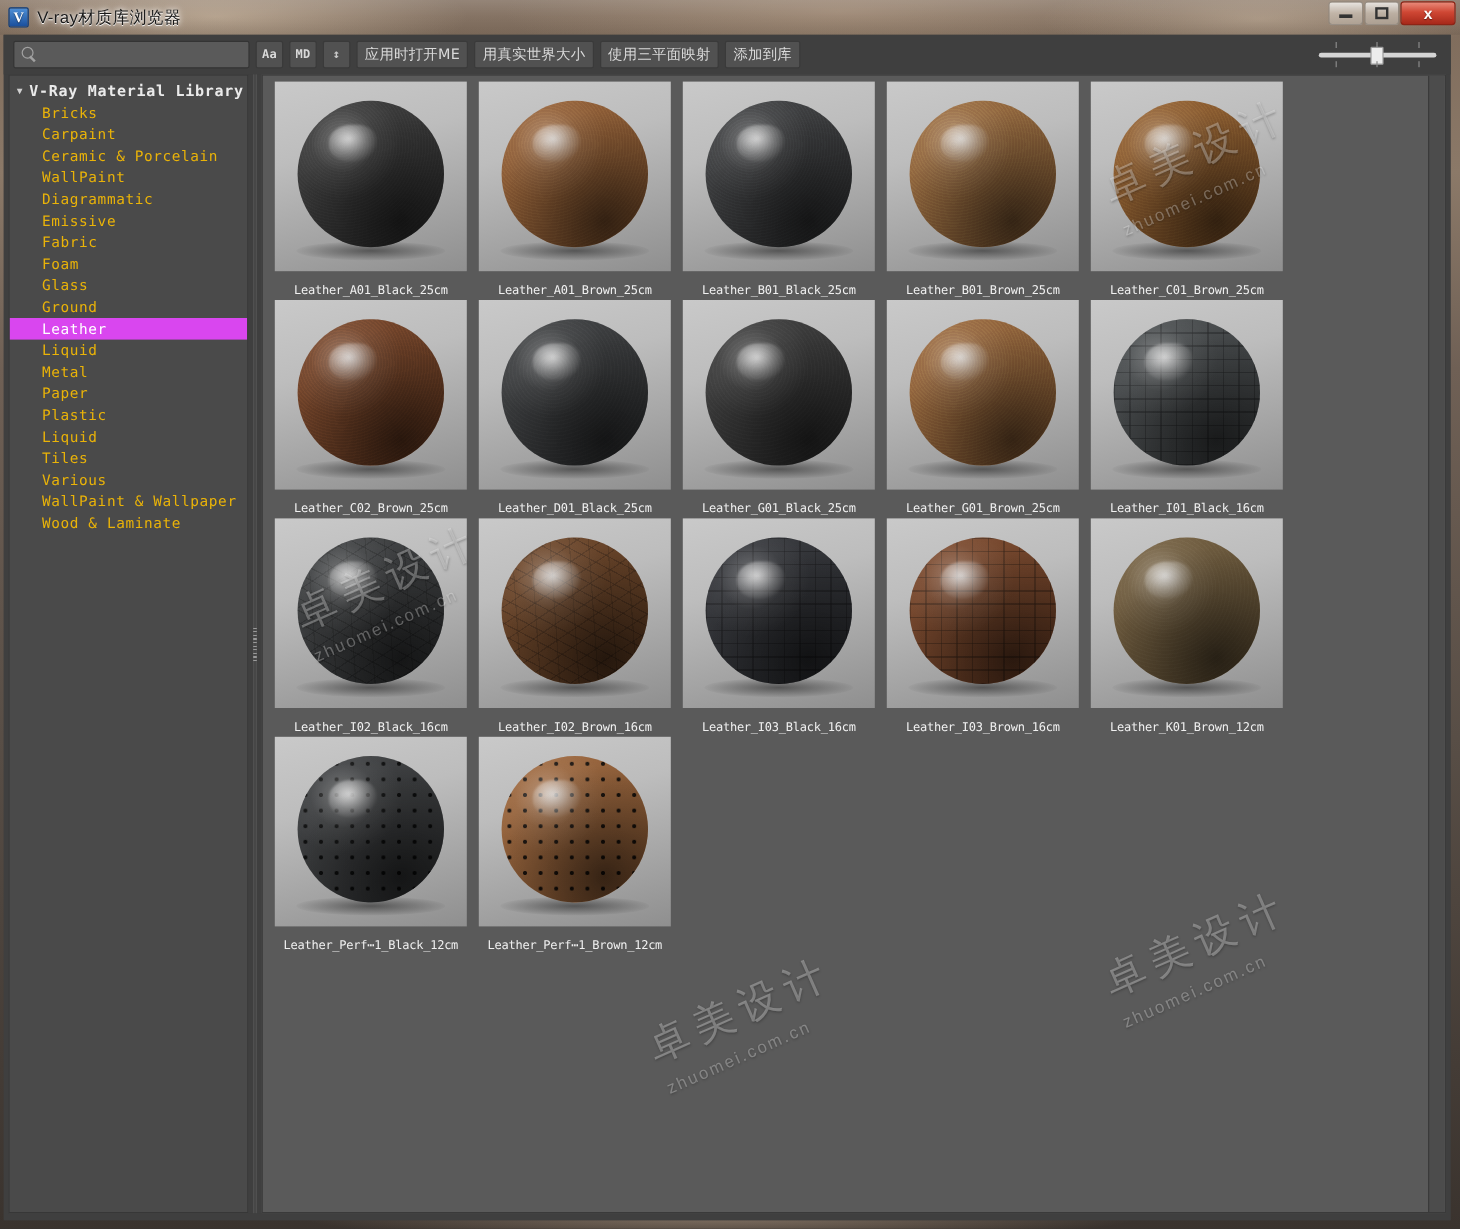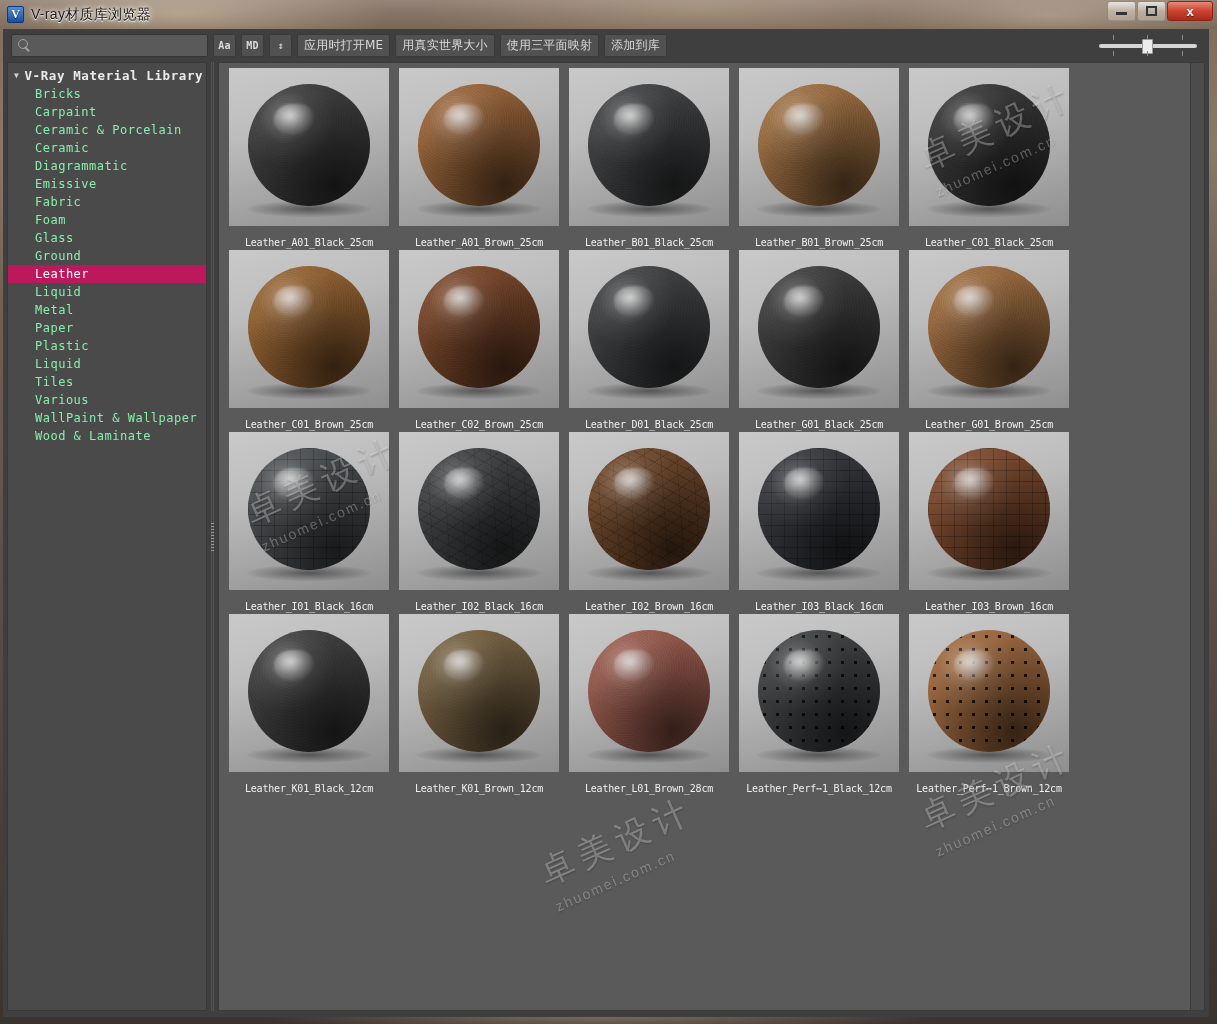--- a/index.html
+++ b/index.html
@@ -129,23 +129,23 @@
     background: #4a4a4a; border: 1px solid #373737;
     overflow: hidden; padding-top: 3px;
   }
   .tree-root {
     display: flex; align-items: center; height: 19px; padding-left: 6px;
     color: #eaeaea; font-size: 12.5px; font-weight: bold; letter-spacing: .6px;
   }
   .caret { font-size: 8px; margin-right: 5px; color:#d0d0d0; }
   .tree-item {
     height: 18px; padding-left: 27px; display: flex; align-items: center;
-    color: #86efac; font-size: 12px; letter-spacing: .5px;
-  }
-  .tree-item.selected { background: #be185d; color: #ffffff; }
+    color: #eab308; font-size: 12px; letter-spacing: .5px;
+  }
+  .tree-item.selected { background: #d946ef; color: #ffffff; }
 
   .splitter {
     width: 11px; flex: 0 0 11px; position: relative; background: #3f3f3f;
   }
   .splitter .bar {
     position:absolute; left:4px; top:0; width:3px; height:100%;
     border-left:1px solid #555; border-right:1px solid #555;
   }
   .splitter .grip {
     position:absolute; left:4px; top:50%; margin-top:-14px; width:3px; height:28px;
@@ -310,21 +310,21 @@
         <div class="tree-item">
             <span>Bricks</span>
           </div>
         <div class="tree-item">
             <span>Carpaint</span>
           </div>
         <div class="tree-item">
             <span>Ceramic &amp; Porcelain</span>
           </div>
         <div class="tree-item">
-            <span>Ceramic</span>
+            <span>WallPaint</span>
           </div>
         <div class="tree-item">
             <span>Diagrammatic</span>
           </div>
         <div class="tree-item">
             <span>Emissive</span>
           </div>
         <div class="tree-item">
             <span>Fabric</span>
           </div>
@@ -408,29 +408,20 @@
                 <div class="shadow"></div>
                 <div class="sphere tex-grain" style="background: rgb(161, 112, 63);">
                   <div class="spec"></div>
                 </div>
               </div>
               <div class="cell-label">Leather_B01_Brown_25cm</div>
             </div>
             <div class="cell">
               <div class="thumb">
                 <div class="shadow"></div>
-                <div class="sphere tex-grain" style="background: rgb(52, 52, 52);">
-                  <div class="spec"></div>
-                </div>
-              </div>
-              <div class="cell-label">Leather_C01_Black_25cm</div>
-            </div>
-            <div class="cell">
-              <div class="thumb">
-                <div class="shadow"></div>
                 <div class="sphere tex-grain" style="background: rgb(153, 99, 47);">
                   <div class="spec"></div>
                 </div>
               </div>
               <div class="cell-label">Leather_C01_Brown_25cm</div>
             </div>
             <div class="cell">
               <div class="thumb">
                 <div class="shadow"></div>
                 <div class="sphere tex-grain" style="background: rgb(123, 69, 38);">
@@ -507,43 +498,25 @@
                 <div class="shadow"></div>
                 <div class="sphere tex-croc" style="background: rgb(126, 72, 42);">
                   <div class="spec"></div>
                 </div>
               </div>
               <div class="cell-label">Leather_I03_Brown_16cm</div>
             </div>
             <div class="cell">
               <div class="thumb">
                 <div class="shadow"></div>
-                <div class="sphere tex-smooth" style="background: rgb(60, 60, 60);">
-                  <div class="spec"></div>
-                </div>
-              </div>
-              <div class="cell-label">Leather_K01_Black_12cm</div>
-            </div>
-            <div class="cell">
-              <div class="thumb">
-                <div class="shadow"></div>
                 <div class="sphere tex-smooth" style="background: rgb(119, 97, 63);">
                   <div class="spec"></div>
                 </div>
               </div>
               <div class="cell-label">Leather_K01_Brown_12cm</div>
-            </div>
-            <div class="cell">
-              <div class="thumb">
-                <div class="shadow"></div>
-                <div class="sphere tex-grain" style="background: rgb(157, 91, 76);">
-                  <div class="spec"></div>
-                </div>
-              </div>
-              <div class="cell-label">Leather_L01_Brown_28cm</div>
             </div>
             <div class="cell">
               <div class="thumb">
                 <div class="shadow"></div>
                 <div class="sphere tex-perf" style="background: rgb(61, 63, 65);">
                   <div class="spec"></div>
                 </div>
               </div>
               <div class="cell-label">Leather_Perf⋯1_Black_12cm</div>
             </div>

